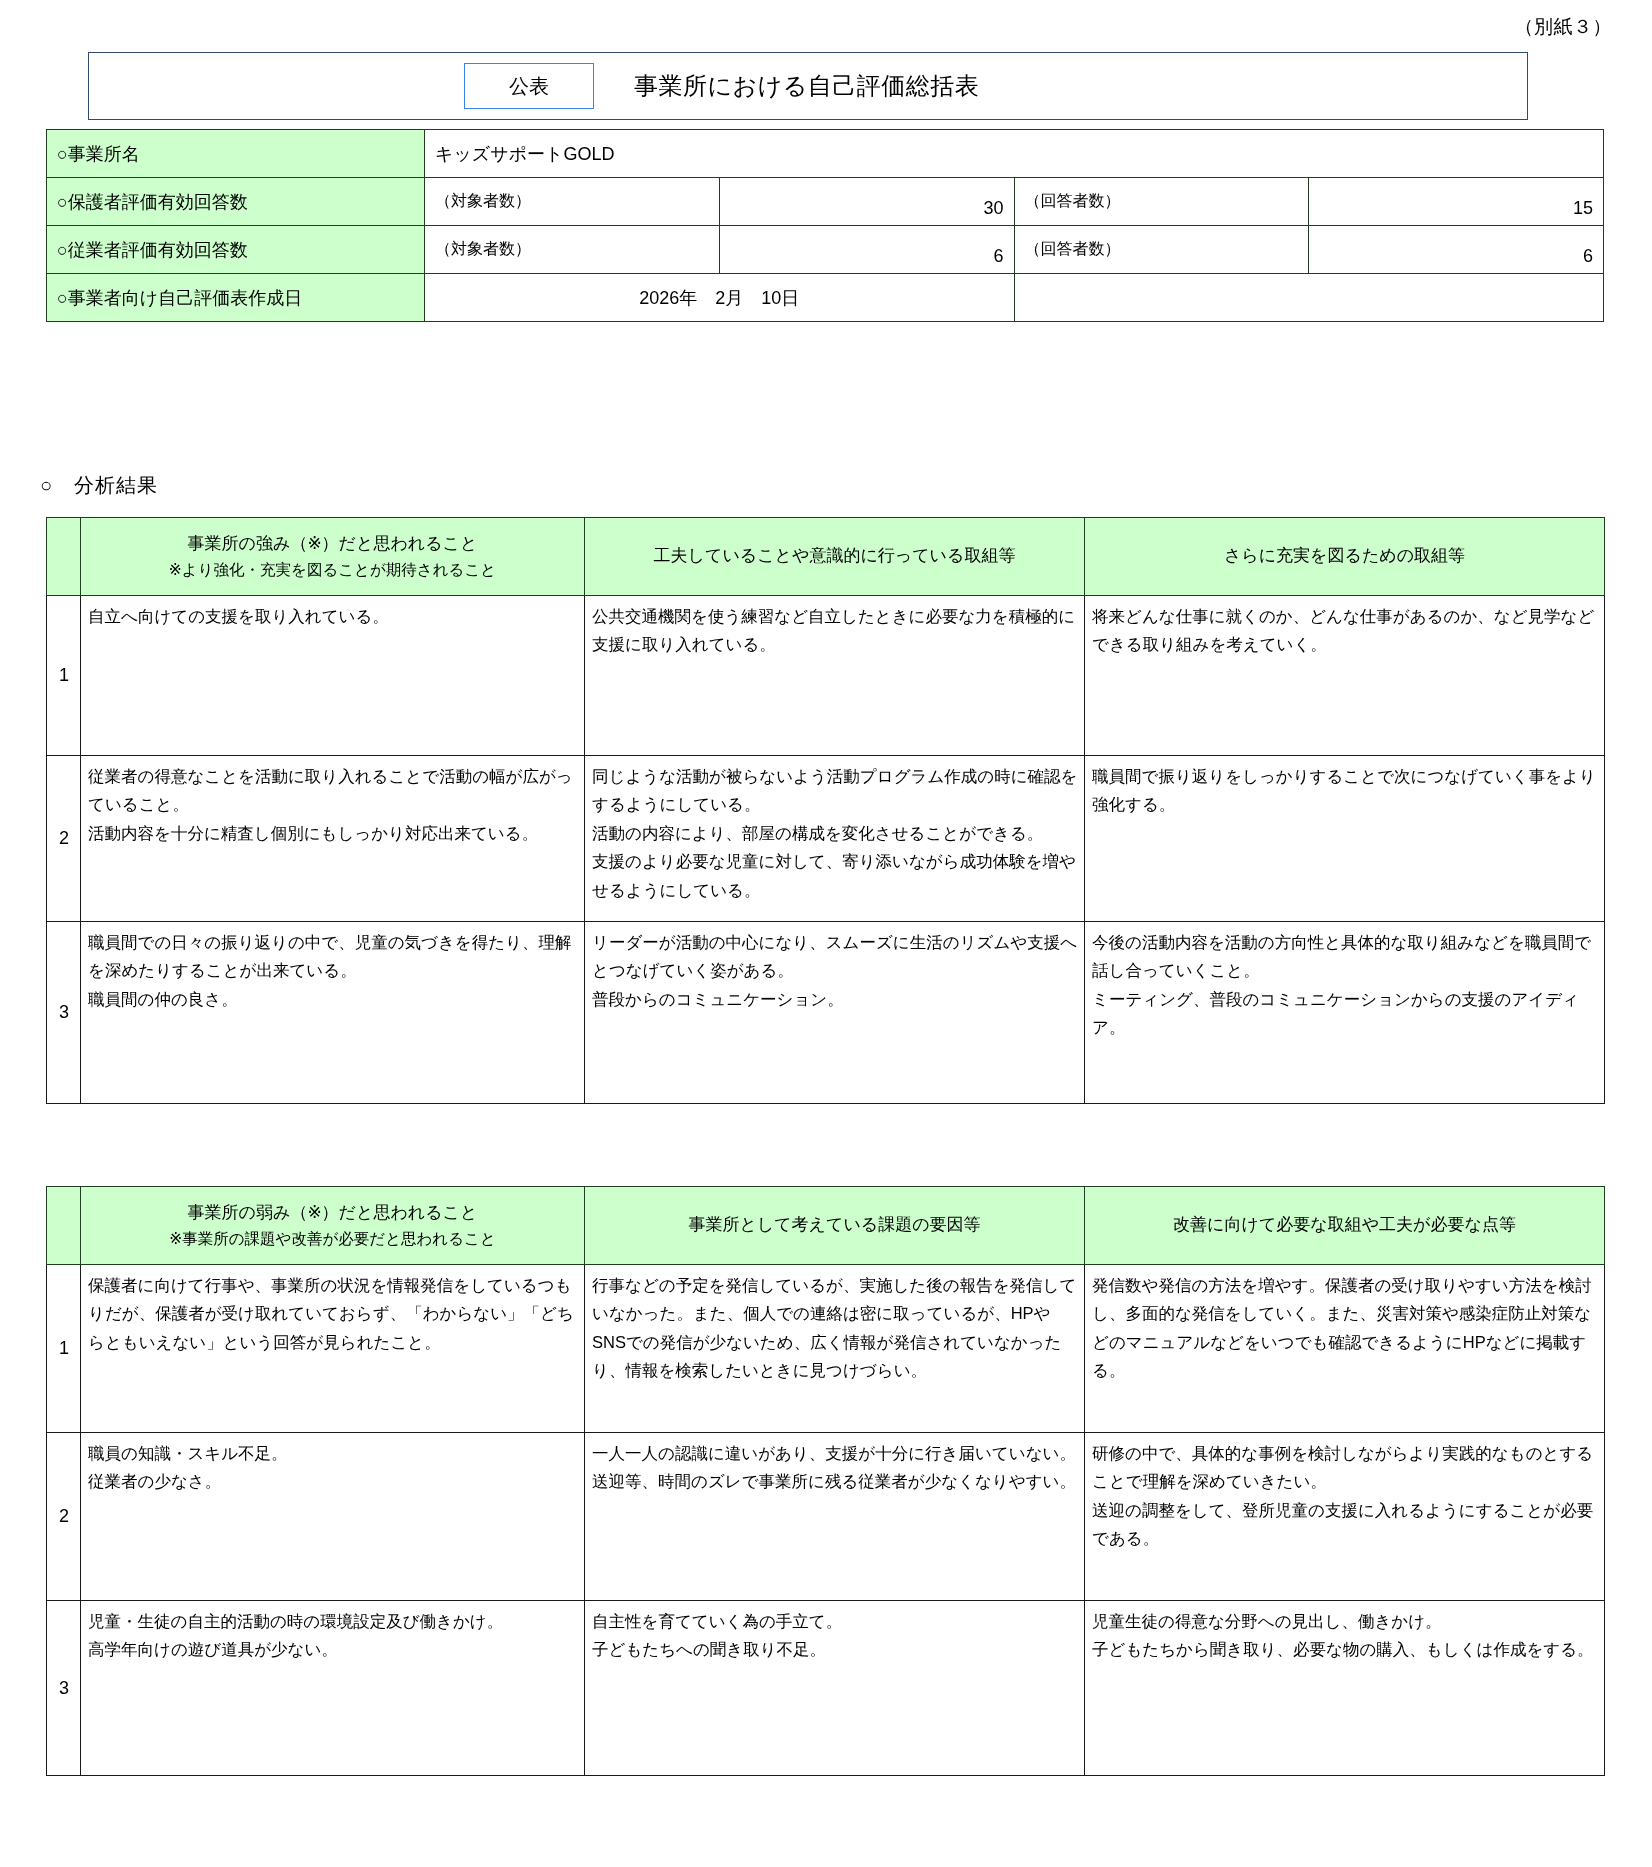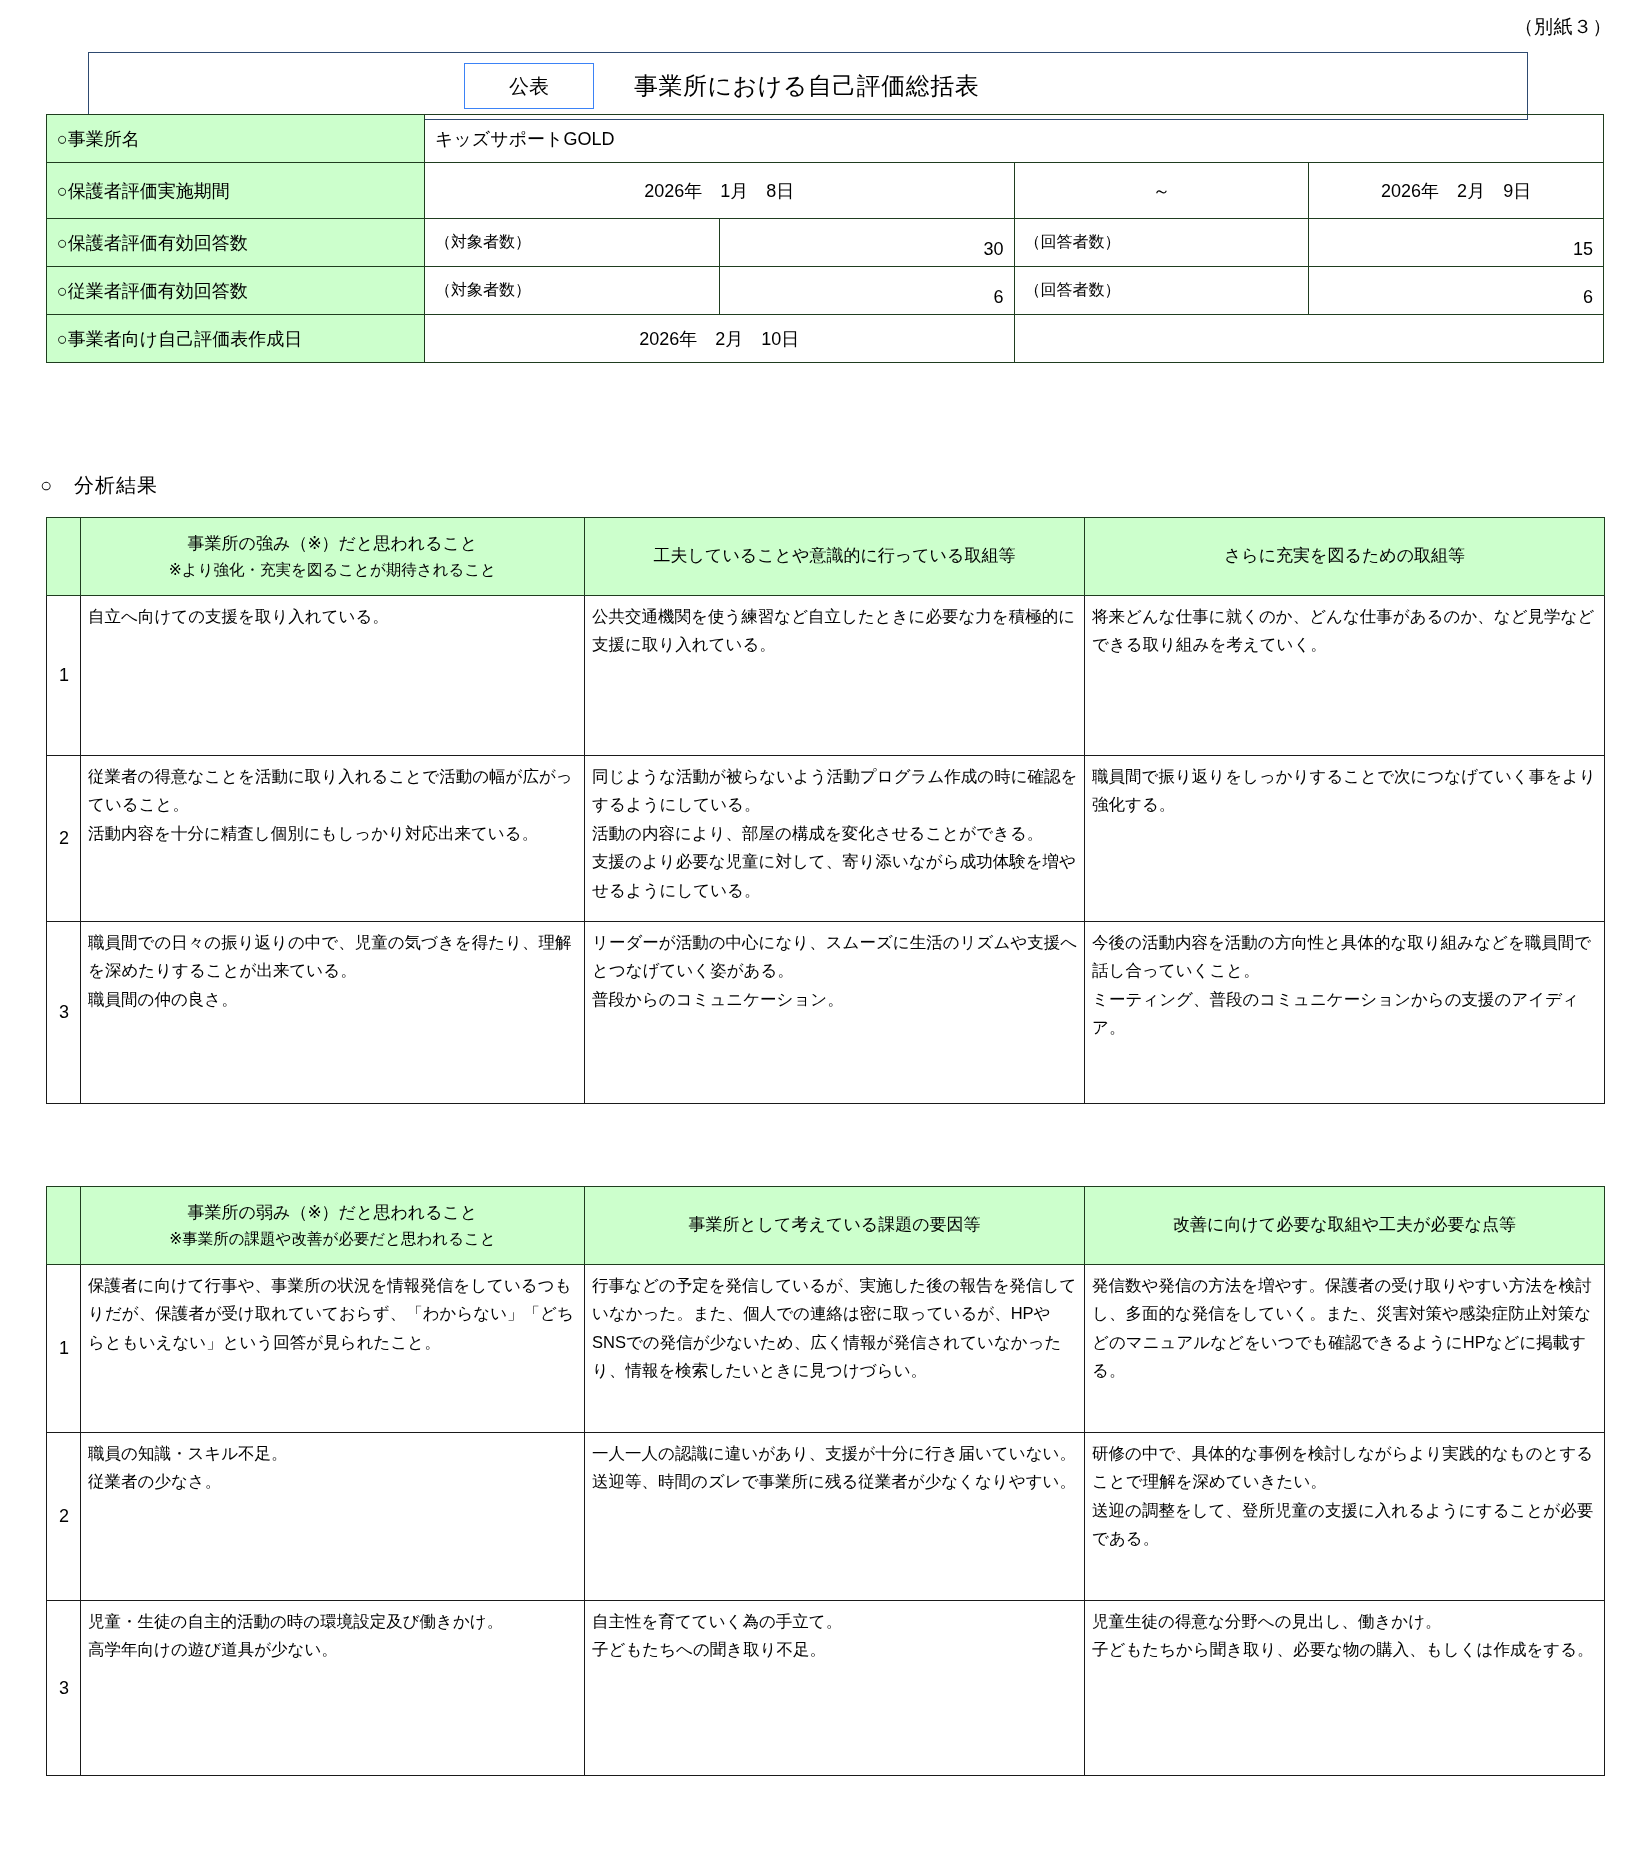--- a/index.html
+++ b/index.html
@@ -59,21 +59,21 @@
   .title-text {
     margin-left: 40px;
     font-size: 24px;
     letter-spacing: 0.5px;
   }
 
   
   .info-table {
     position: absolute;
     left: 46px;
-    top: 114px;
+    top: 129px;
     width: 1558px;
     border-collapse: collapse;
     table-layout: fixed;
   }
   .info-table td {
     border: 1px solid #1f3d1f;
     font-size: 18px;
     padding: 6px 10px;
     box-sizing: border-box;
     vertical-align: middle;
@@ -164,26 +164,20 @@
   <div class="title-banner">
     <div class="title-badge">公表</div>
     <div class="title-text">事業所における自己評価総括表</div>
   </div>
 
   <table class="info-table">
     <tbody>
       <tr class="row-short">
         <td class="hdr">○事業所名</td>
         <td class="val-left" colspan="4">キッズサポートGOLD</td>
-      </tr>
-      <tr class="row-tall">
-        <td class="hdr">○保護者評価実施期間</td>
-        <td class="val-center" colspan="2">2026年　1月　8日</td>
-        <td class="val-center">～</td>
-        <td class="val-center">2026年　2月　9日</td>
       </tr>
       <tr class="row-short">
         <td class="hdr">○保護者評価有効回答数</td>
         <td class="small-lbl">（対象者数）</td>
         <td class="val-right">30</td>
         <td class="small-lbl">（回答者数）</td>
         <td class="val-right">15</td>
       </tr>
       <tr class="row-short">
         <td class="hdr">○従業者評価有効回答数</td>

